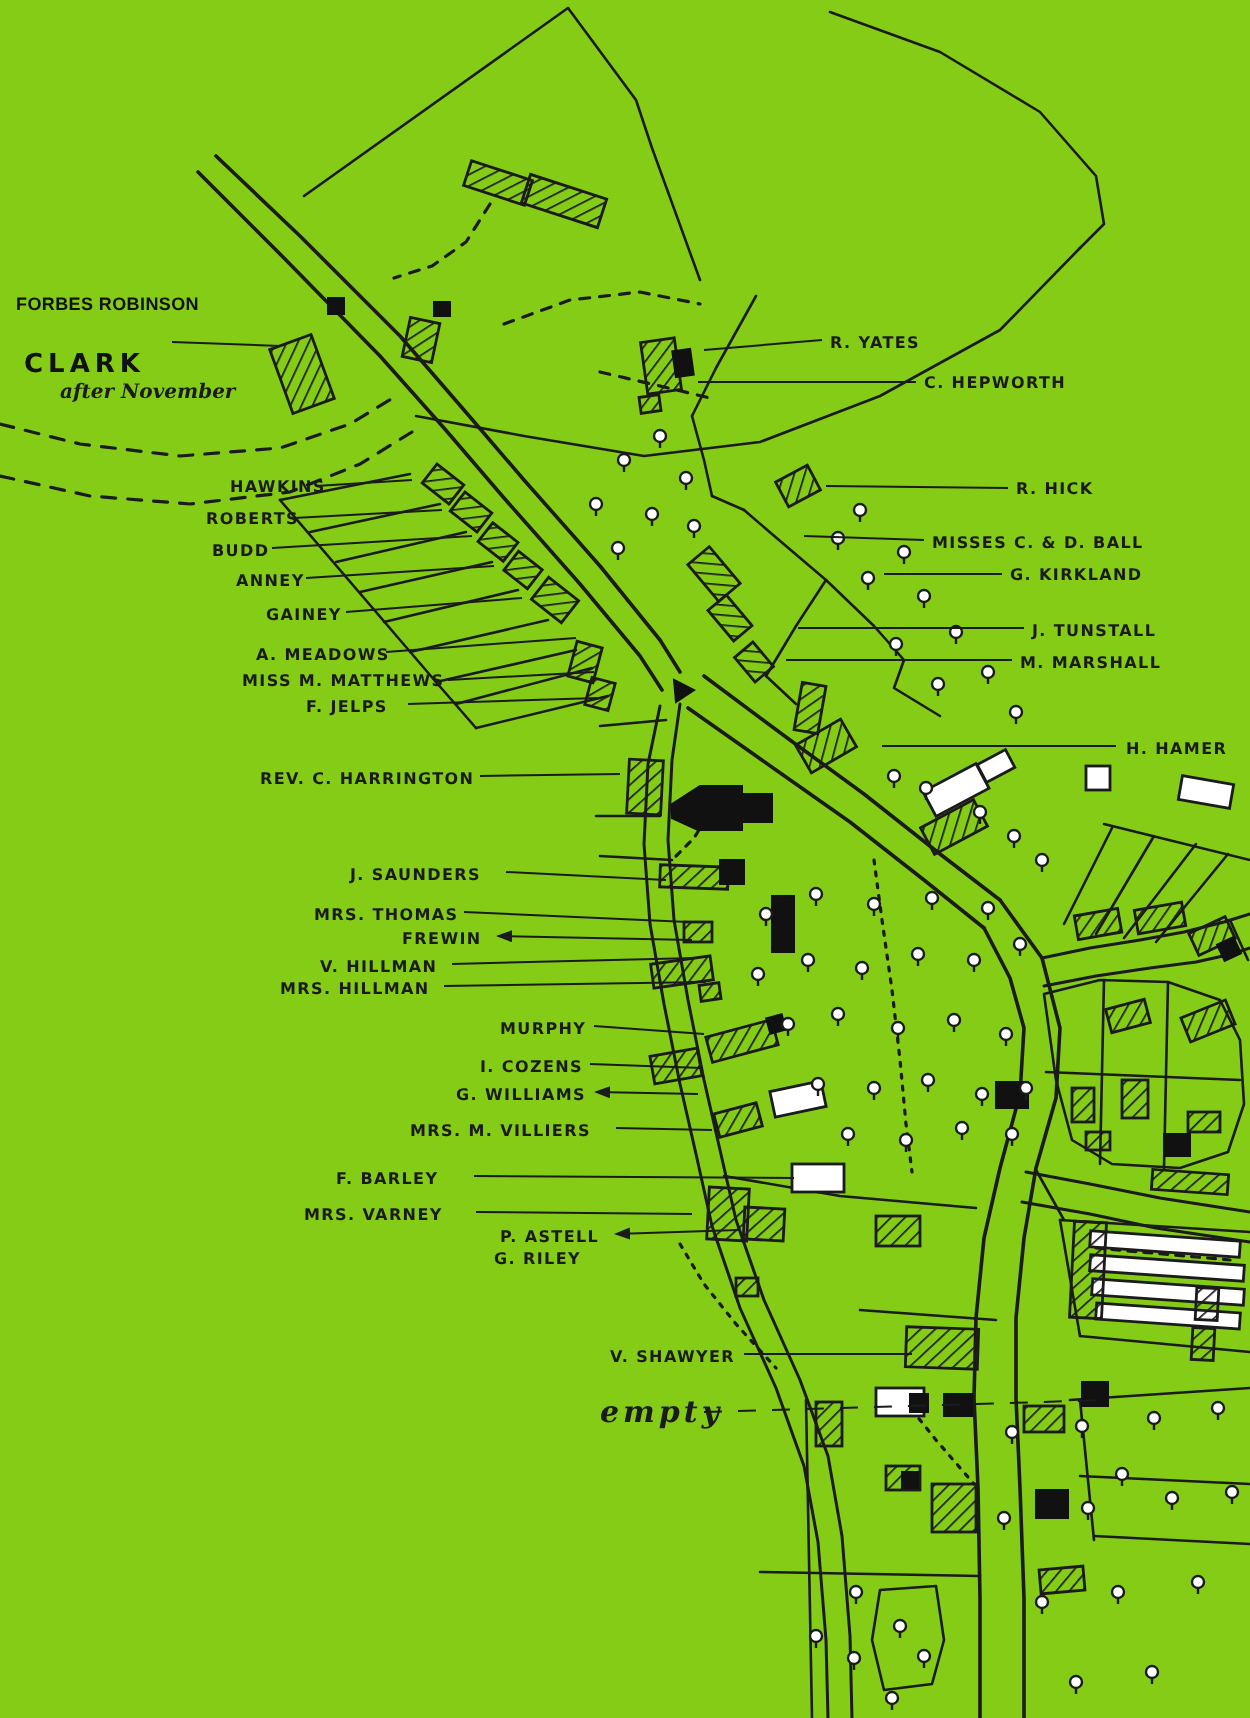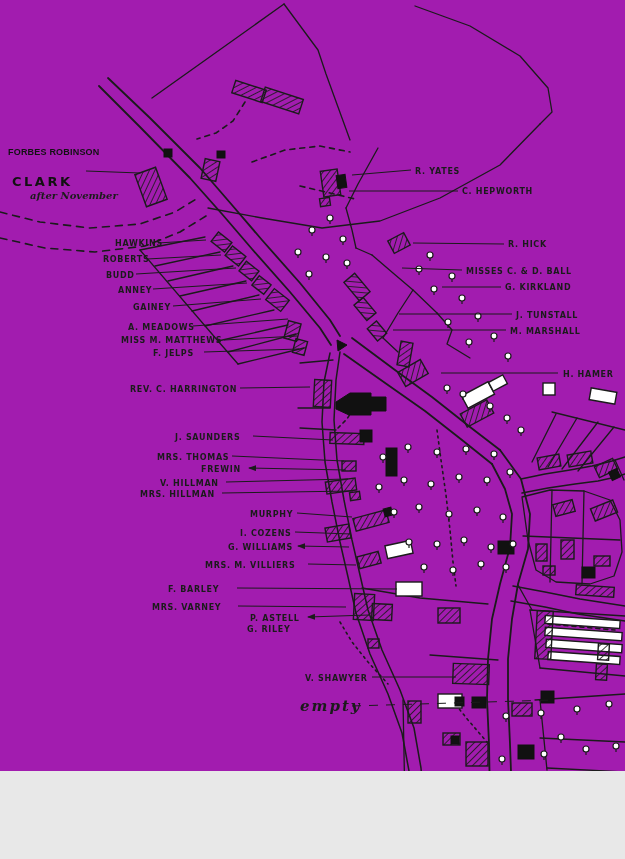--- a/index.html
+++ b/index.html
@@ -1,16 +1,16 @@
 <!DOCTYPE html>
 <html><head>
 <meta charset="utf-8">
 <style>
   html,body{margin:0;padding:0;background:#e8e8e8;}
-  .page{width:625px;height:771px;background:#a21caf;position:relative;overflow:hidden;}
+  .page{width:625px;height:859px;background:#84cc16;position:relative;overflow:hidden;}
   svg{display:block;}
   .bound{stroke:#1b1b1b;stroke-width:1.3;fill:none;stroke-linecap:round;stroke-linejoin:round;}
   .road{stroke:#1b1b1b;stroke-width:1.8;fill:none;stroke-linecap:round;stroke-linejoin:round;}
   .lane{stroke:#1b1b1b;stroke-width:1.5;fill:none;stroke-linecap:round;stroke-linejoin:round;}
   .dash{stroke:#1b1b1b;stroke-width:1.6;fill:none;stroke-linecap:round;}
   .bldg{fill:url(#hatch);stroke:#1b1b1b;stroke-width:1.4;}
   .outl{fill:#ffffff;stroke:#1b1b1b;stroke-width:1.4;}
   .solid{fill:#111111;stroke:#111111;}
   .tree-crown{fill:#ffffff;stroke:#1b1b1b;stroke-width:1.2;}
   .tree-stem{stroke:#1b1b1b;stroke-width:1.2;}

